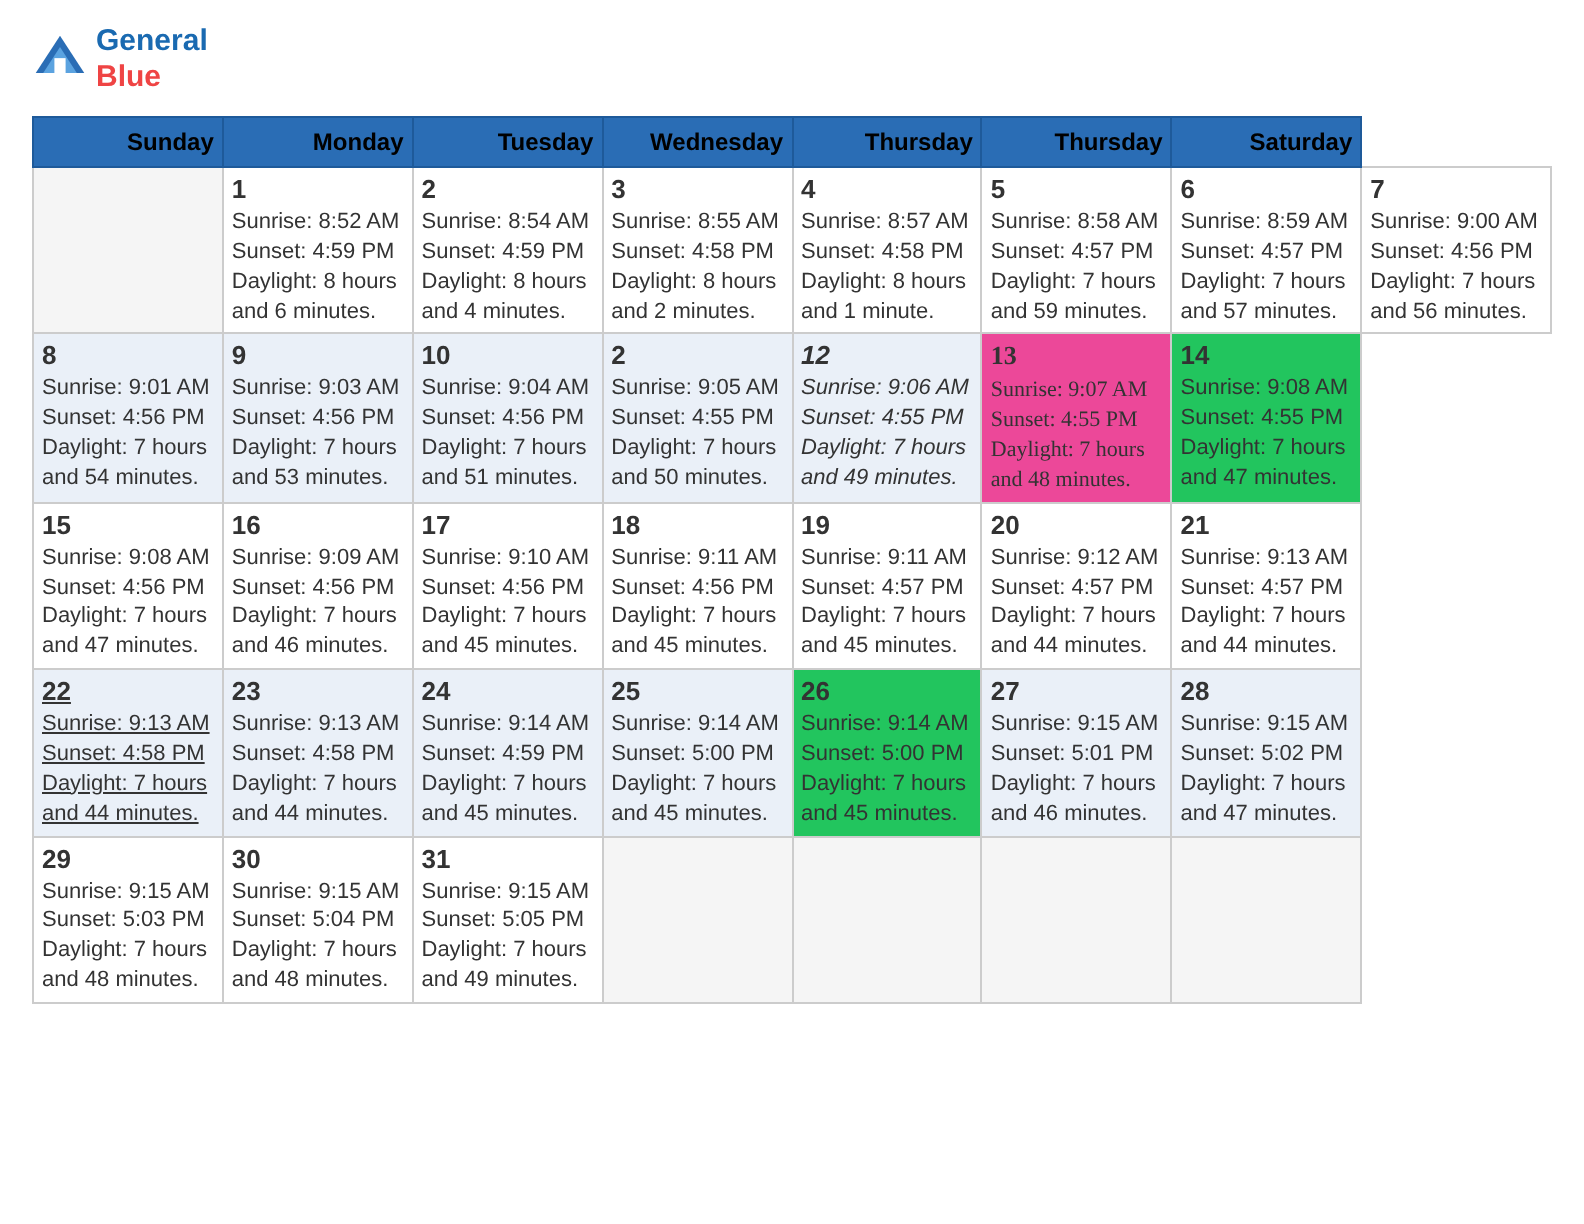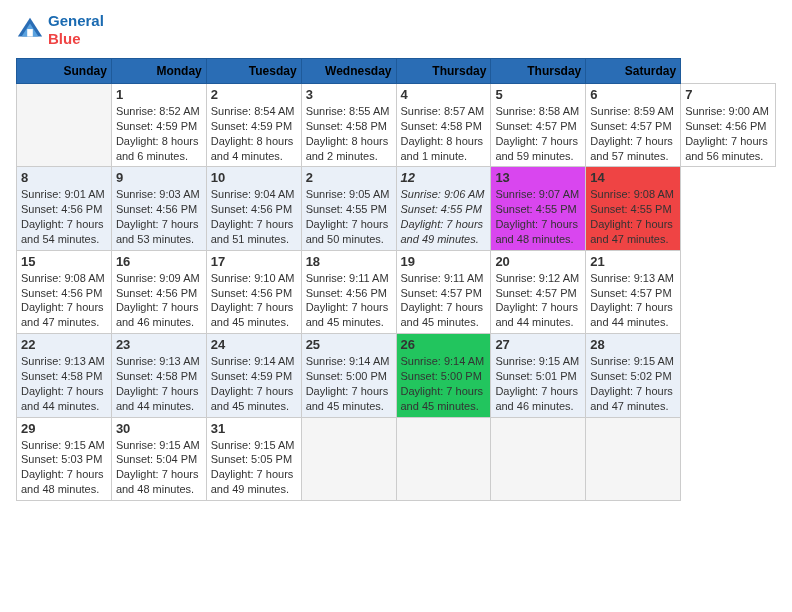--- a/index.html
+++ b/index.html
@@ -172,25 +172,25 @@
             <div class="day-info">Sunrise: 9:04 AM<br>Sunset: 4:56 PM<br>Daylight: 7 hours and 51 minutes.</div>
           </td>
           <td style="background: rgb(234, 240, 248);">
             <span class="day-num">2</span>
             <div class="day-info">Sunrise: 9:05 AM<br>Sunset: 4:55 PM<br>Daylight: 7 hours and 50 minutes.</div>
           </td>
           <td style="background: rgb(234, 240, 248); font-style: italic;">
             <span class="day-num">12</span>
             <div class="day-info">Sunrise: 9:06 AM<br>Sunset: 4:55 PM<br>Daylight: 7 hours and 49 minutes.</div>
           </td>
-          <td style="background: #d946ef;">
+          <td style="background: #ec4899; font-family: Liberation Serif, serif;">
             <span class="day-num">13</span>
             <div class="day-info">Sunrise: 9:07 AM<br>Sunset: 4:55 PM<br>Daylight: 7 hours and 48 minutes.</div>
           </td>
-          <td style="background: #ef4444;">
+          <td style="background: #22c55e;">
             <span class="day-num">14</span>
             <div class="day-info">Sunrise: 9:08 AM<br>Sunset: 4:55 PM<br>Daylight: 7 hours and 47 minutes.</div>
           </td>
         </tr>
         <tr>
           <td>
             <span class="day-num">15</span>
             <div class="day-info">Sunrise: 9:08 AM<br>Sunset: 4:56 PM<br>Daylight: 7 hours and 47 minutes.</div>
           </td>
           <td>
@@ -212,21 +212,21 @@
           <td>
             <span class="day-num">20</span>
             <div class="day-info">Sunrise: 9:12 AM<br>Sunset: 4:57 PM<br>Daylight: 7 hours and 44 minutes.</div>
           </td>
           <td>
             <span class="day-num">21</span>
             <div class="day-info">Sunrise: 9:13 AM<br>Sunset: 4:57 PM<br>Daylight: 7 hours and 44 minutes.</div>
           </td>
         </tr>
         <tr>
-          <td style="background: rgb(234, 240, 248);">
+          <td style="background: rgb(234, 240, 248); text-decoration: underline;">
             <span class="day-num">22</span>
             <div class="day-info">Sunrise: 9:13 AM<br>Sunset: 4:58 PM<br>Daylight: 7 hours and 44 minutes.</div>
           </td>
           <td style="background: rgb(234, 240, 248);">
             <span class="day-num">23</span>
             <div class="day-info">Sunrise: 9:13 AM<br>Sunset: 4:58 PM<br>Daylight: 7 hours and 44 minutes.</div>
           </td>
           <td style="background: rgb(234, 240, 248);">
             <span class="day-num">24</span>
             <div class="day-info">Sunrise: 9:14 AM<br>Sunset: 4:59 PM<br>Daylight: 7 hours and 45 minutes.</div>

